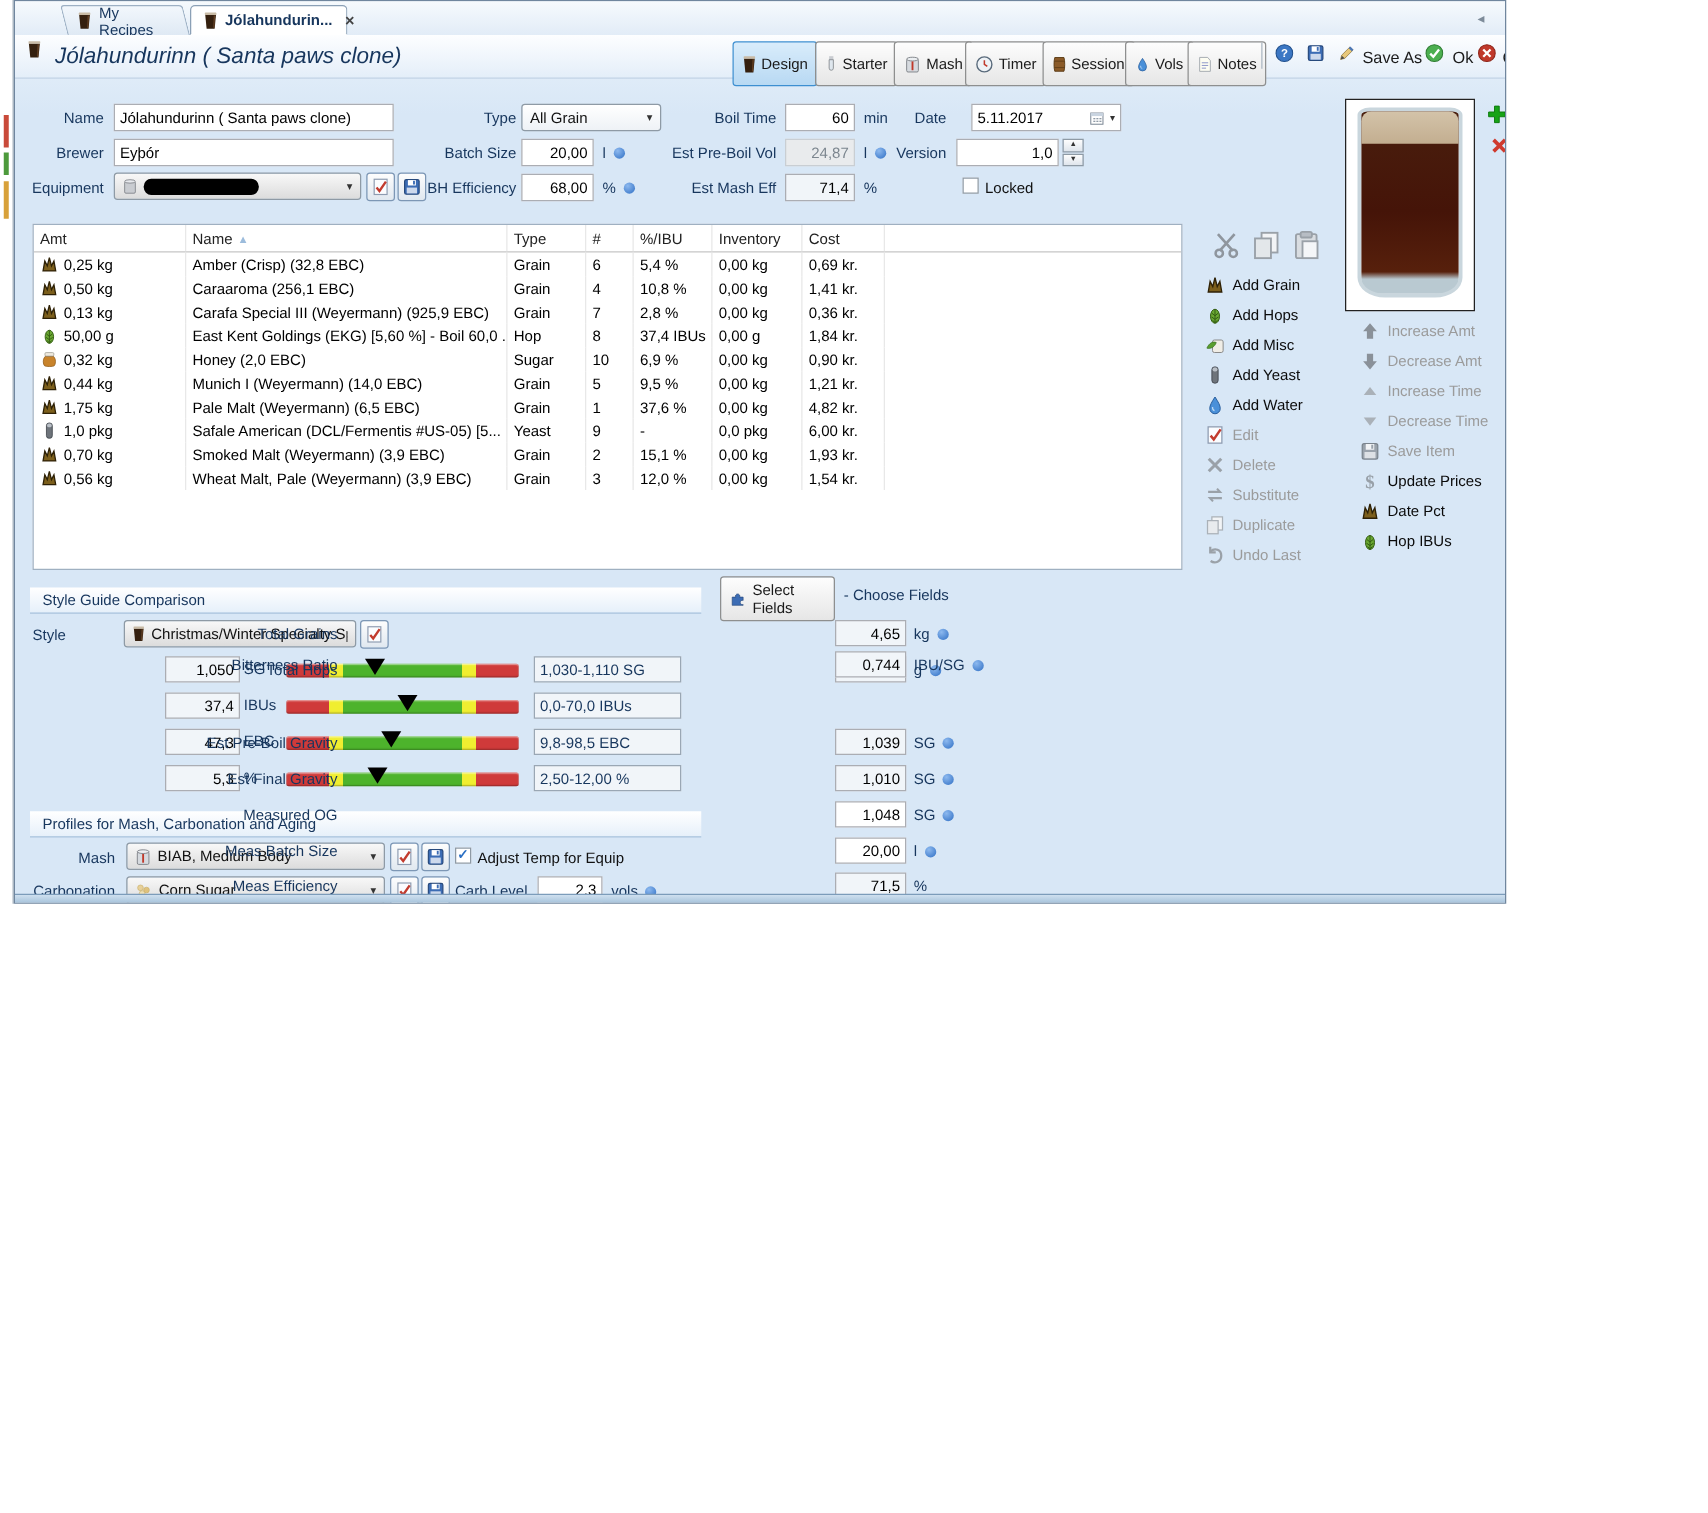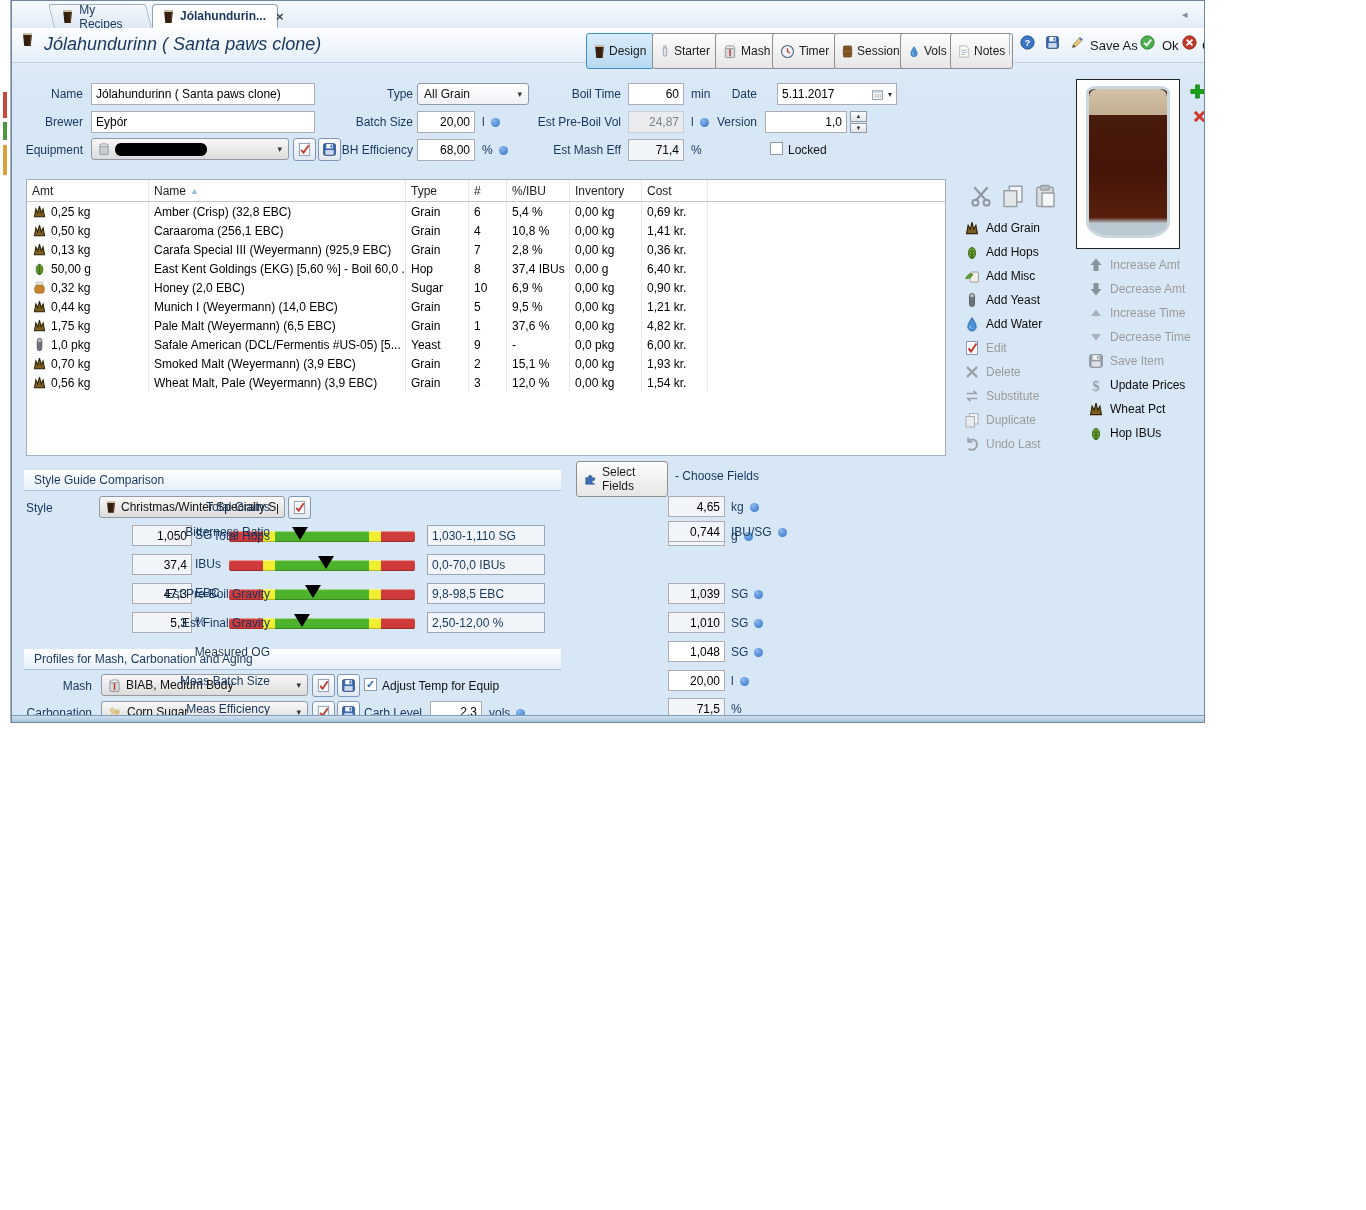--- a/index.html
+++ b/index.html
@@ -445,21 +445,21 @@
                 <path d="M6 3.5v11M3.4 6.5 6 8.6l2.6-2.1M3.2 9.5 6 11.5l2.8-2M4 12.3 6 14l2-1.7" stroke="#335c12" stroke-width=".8" fill="none"></path>
               </svg>
             </span>
             <span>50,00 g</span>
           </div>
           <div class="td w-name">East Kent Goldings (EKG) [5,60 %] - Boil 60,0 ...</div>
           <div class="td w-type">Hop</div>
           <div class="td w-num">8</div>
           <div class="td w-pct">37,4 IBUs</div>
           <div class="td w-inv">0,00 g</div>
-          <div class="td w-cost">6,40 kr.</div>
+          <div class="td w-cost">1,84 kr.</div>
           <div class="td w-fill"></div>
         </div>
       <div class="trow">
           <div class="td w-amt">
             <span class="ic">
               <svg viewBox="0 0 16 16">
                 <path d="M3.5 6.8c-.9 1.1-1.1 5.3.4 6.7.9.8 7.3.8 8.2 0 1.5-1.4 1.3-5.6.4-6.7l-1-1.4h-7Z" fill="#c8832b" stroke="#8a5513" stroke-width=".6"></path>
                 <rect x="4.2" y="2.2" width="7.6" height="3" rx="1" fill="#efe9dd" stroke="#9a9a90" stroke-width=".6"></rect>
               </svg>
             </span>
@@ -720,21 +720,21 @@
           </svg>
         </span>
         <span>Update Prices</span>
       </div>
     <div class="link" style="left:1076px;top:400px;">
         <span class="ic">
           <svg viewBox="0 0 16 16">
             <path d="M2.6 13.6 4.1 5.2l2.1 4.1L8 2.2l1.8 7.1 2.1-4.1 1.5 8.4Z" fill="#7c5f1c" stroke="#2e2106" stroke-width="1.1"></path>
           </svg>
         </span>
-        <span>Wheat Pct</span>
+        <span>Date Pct</span>
       </div>
     <div class="link" style="left:1076px;top:424px;">
         <span class="ic">
           <svg viewBox="0 0 12 16">
             <ellipse cx="6" cy="9" rx="3.6" ry="5.6" fill="#6aa832" stroke="#335c12" stroke-width=".8"></ellipse>
             <path d="M6 3.5v11M3.4 6.5 6 8.6l2.6-2.1M3.2 9.5 6 11.5l2.8-2M4 12.3 6 14l2-1.7" stroke="#335c12" stroke-width=".8" fill="none"></path>
           </svg>
         </span>
         <span>Hop IBUs</span>
       </div>

